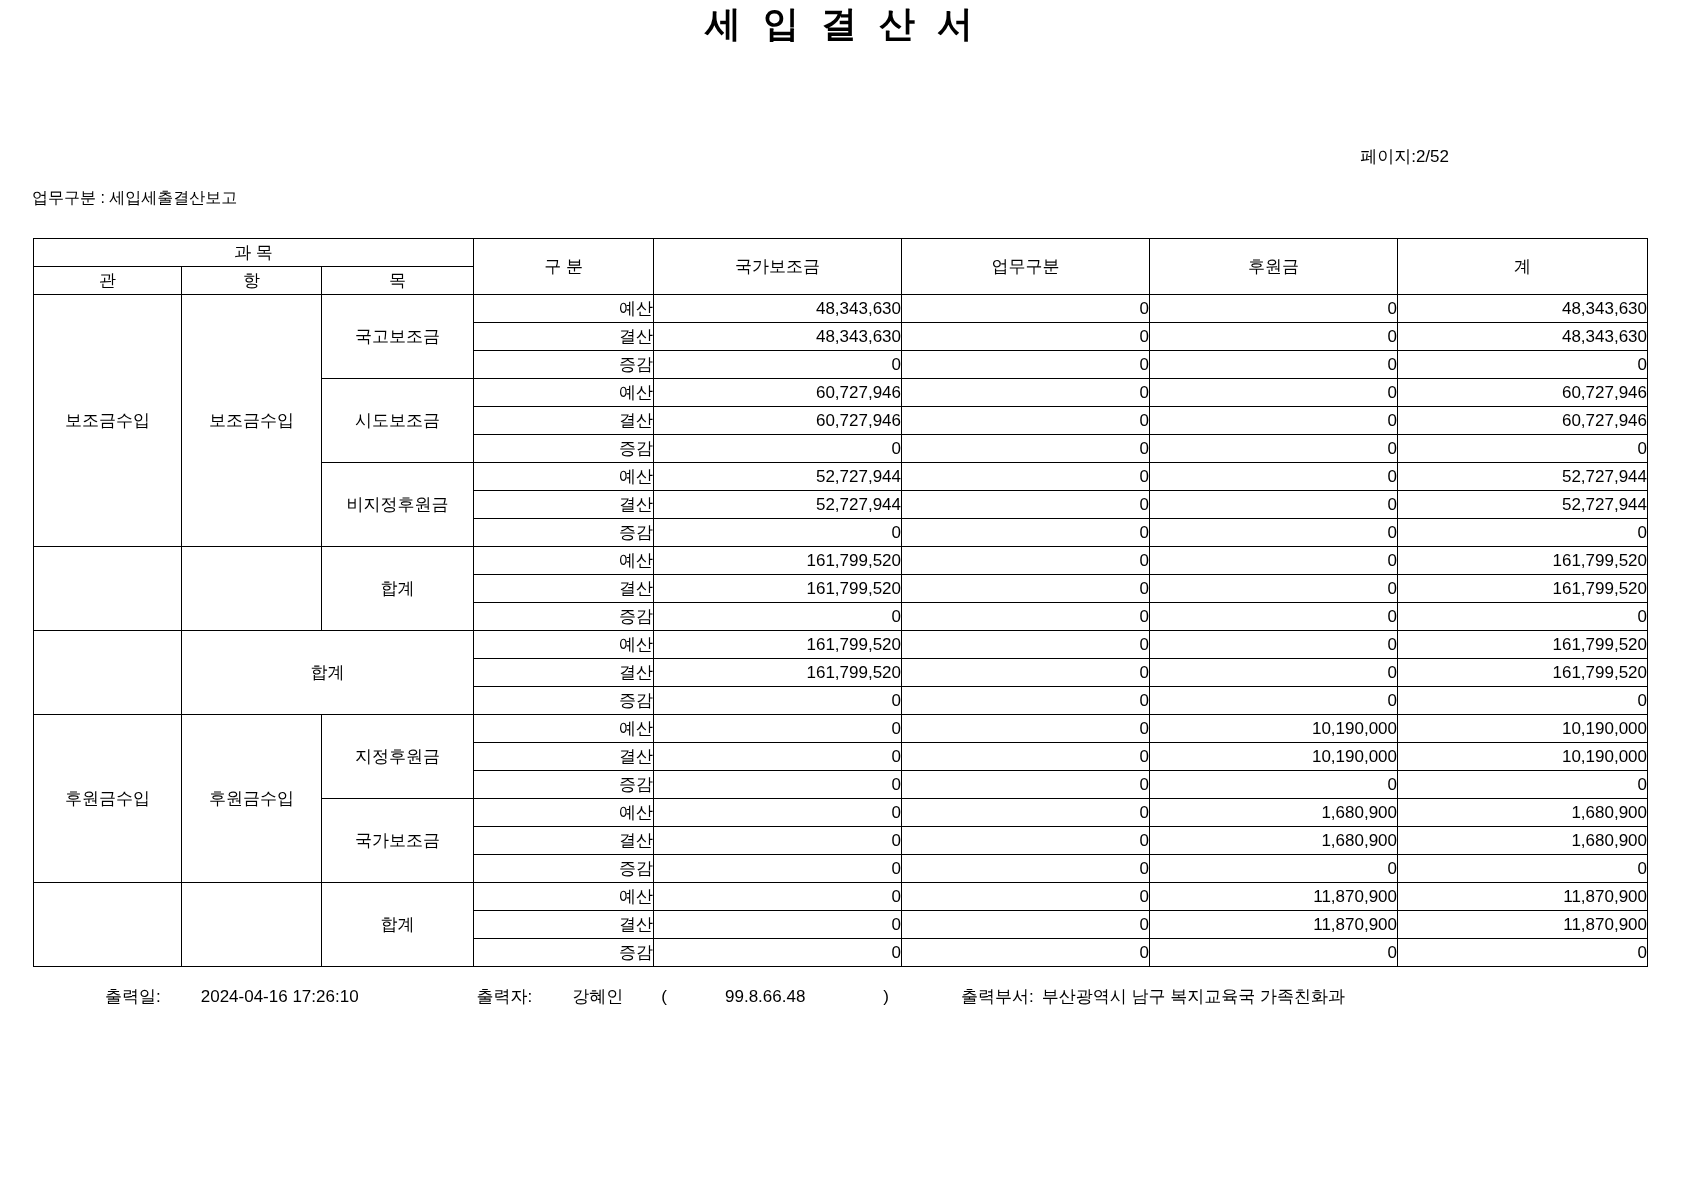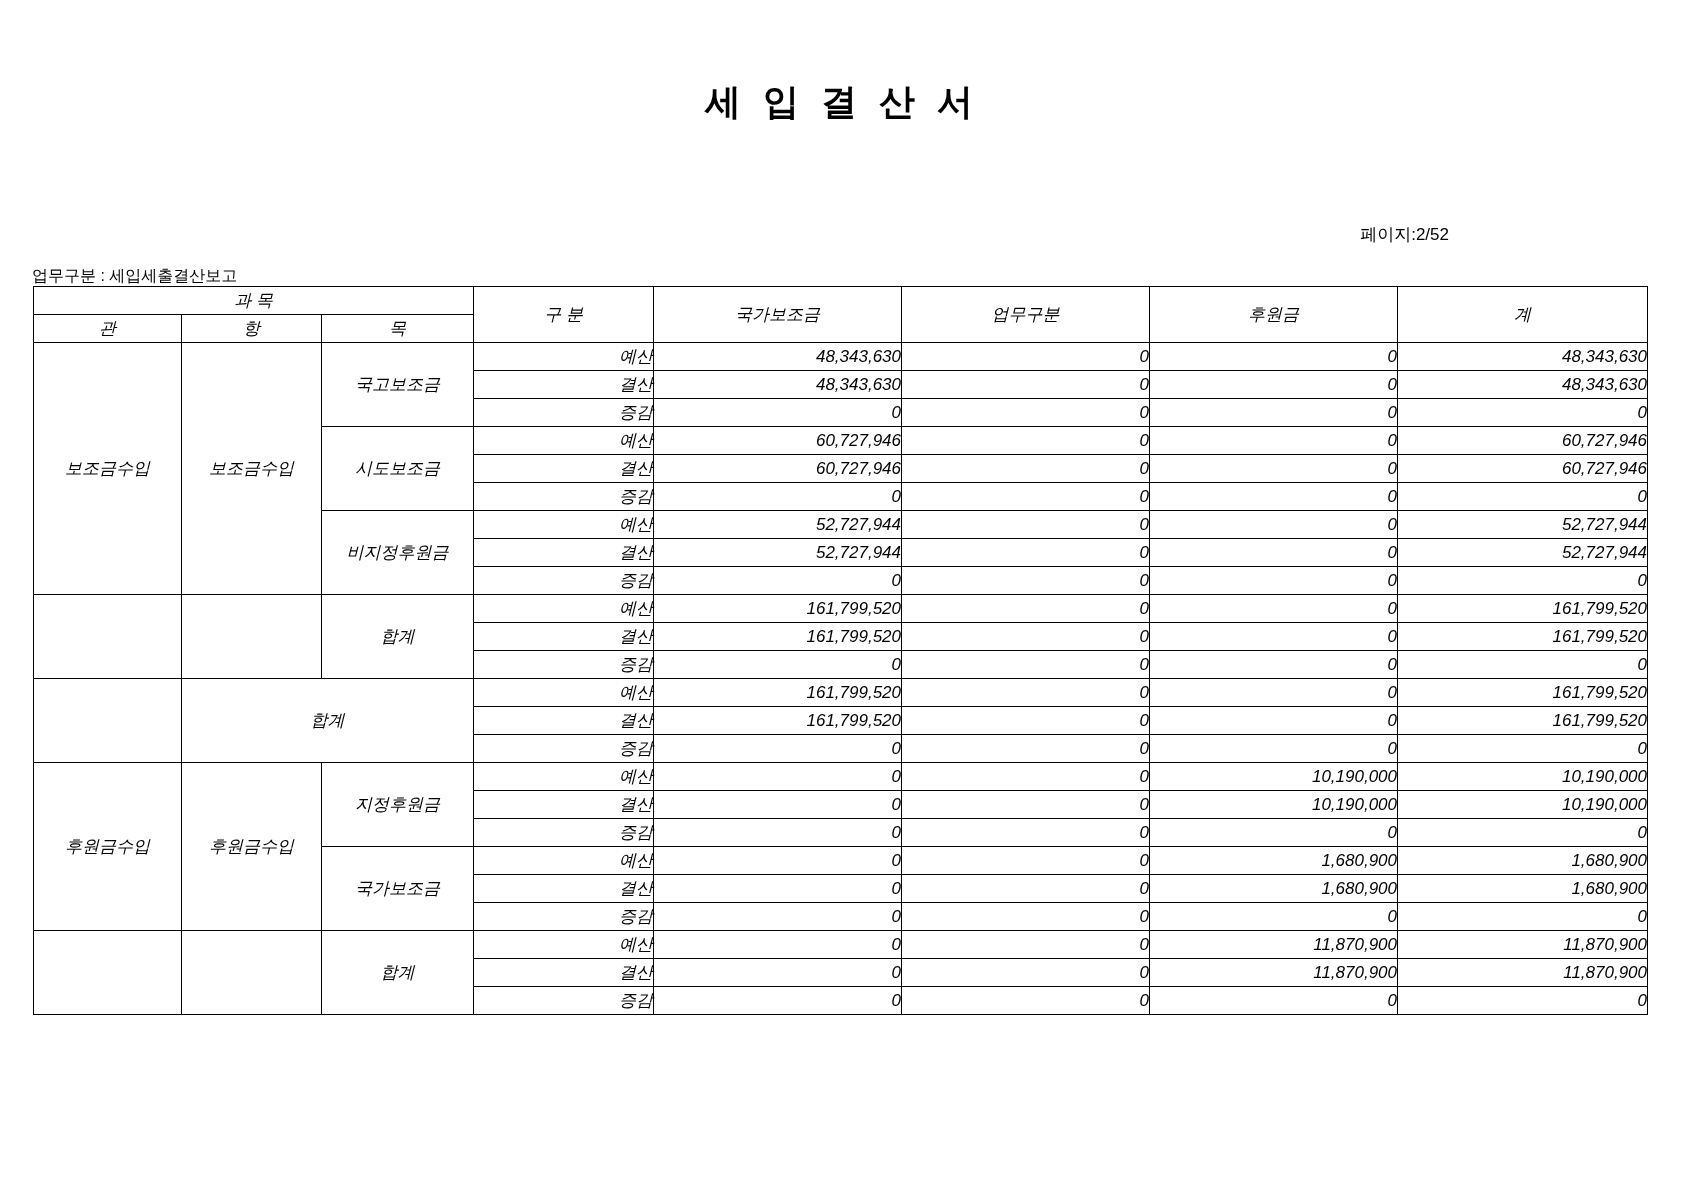--- a/index.html
+++ b/index.html
@@ -19,45 +19,43 @@
     position: relative;
     width: 1684px;
     height: 1190px;
     box-sizing: border-box;
   }
   .doc-title {
     text-align: center;
     font-size: 36px;
     font-weight: bold;
     letter-spacing: 6px;
-    margin-top: 78px;
   }
   .page-no {
     position: absolute;
     top: 145px;
     right: 235px;
     font-size: 17px;
     white-space: nowrap;
   }
   .page-no .label { }
   .biz-line {
     position: absolute;
     top: 188px;
     left: 32px;
     font-size: 16px;
   }
   table.main {
     position: absolute;
-    top: 208px;
+    top: 238px;
     left: 33px;
     border-collapse: collapse;
     table-layout: fixed;
     width: 1614px;
     font-size: 17px;
-    font-style: italic;
   }
   table.main td, table.main th {
     border: 1px solid #000000;
     padding: 0;
     height: 27px;
     font-weight: normal;
     vertical-align: middle;
   }
   .hdr { text-align: center; font-size: 17px; }
   .num { text-align: right; padding-right: 10px; font-size: 17px; }
@@ -314,14 +312,27 @@
       <tr>
         <td class="kind">증감</td>
         <td class="num">0</td>
         <td class="num">0</td>
         <td class="num">0</td>
         <td class="num">0</td>
       </tr>
     </tbody>
   </table>
 
+  <div class="footer">
+    <div class="footer-row">
+      <span class="lbl">출력일:</span>
+      <span class="f-date">2024-04-16 17:26:10</span>
+      <span class="f-printer-label">출력자:</span>
+      <span class="f-printer">강혜인</span>
+      <span class="f-paren-open">(</span>
+      <span class="f-ip">99.8.66.48</span>
+      <span class="f-paren-close">)</span>
+      <span class="f-dept">출력부서:</span>
+      <span style="margin-left:8px">부산광역시 남구 복지교육국 가족친화과</span>
+    </div>
+  </div>
 
 </div>
 
 </body></html>

